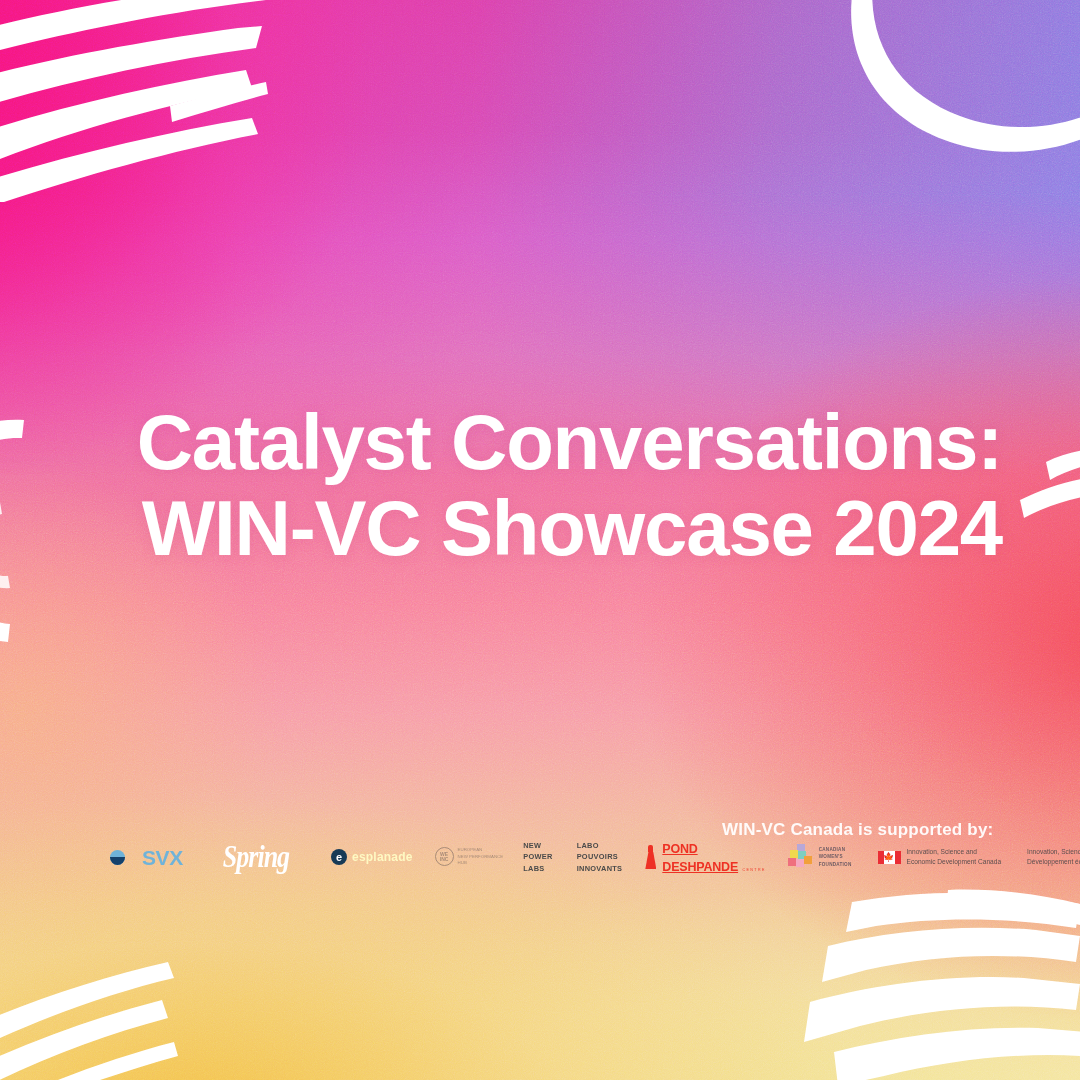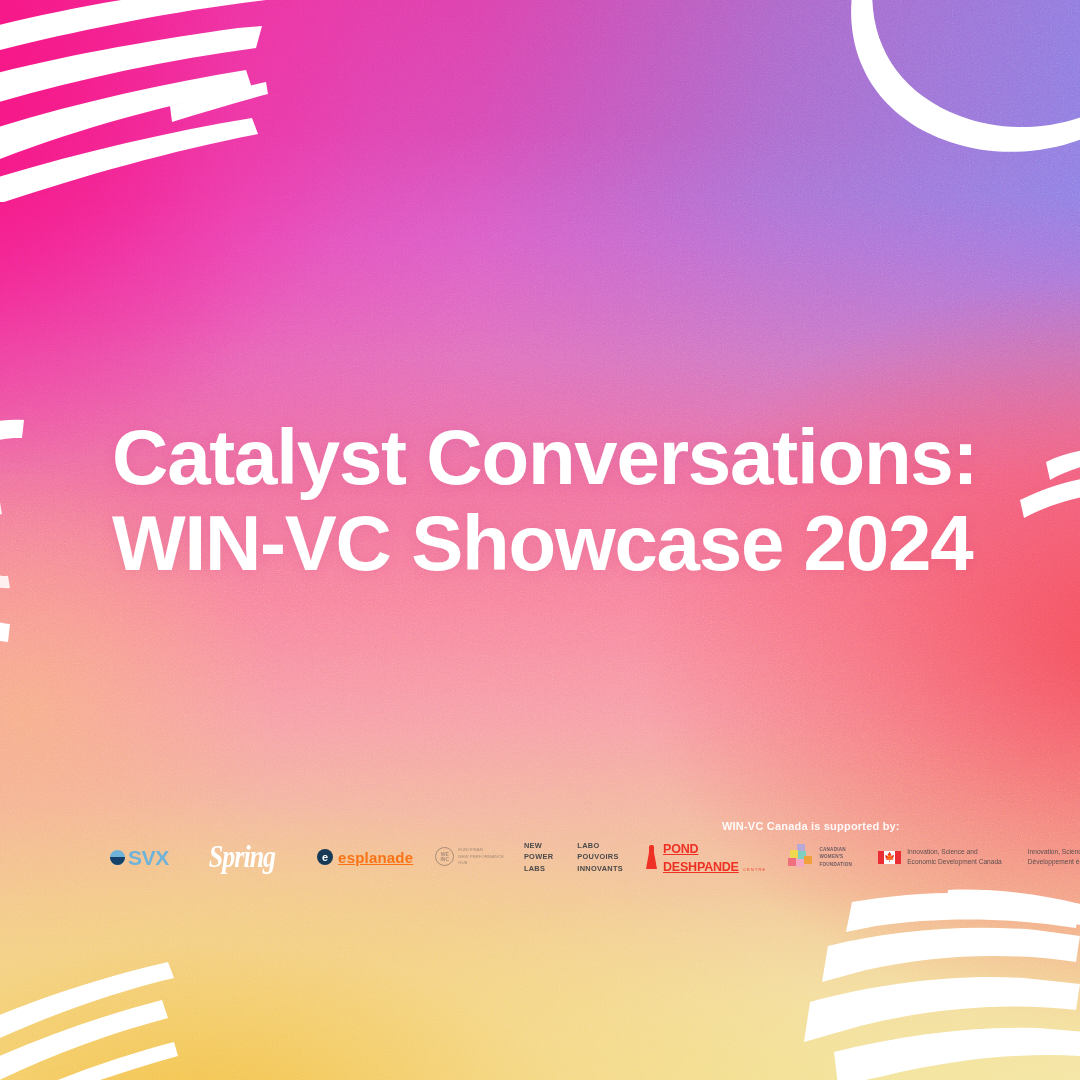--- a/index.html
+++ b/index.html
@@ -66,78 +66,79 @@
 
   
   .deco{position:absolute;pointer-events:none;}
   .deco svg{display:block;overflow:visible;}
 
   
   .content{position:absolute;inset:0;}
 
   .title{
     position:absolute;
-    left:112px;top:414px;
+    left:112px;top:399px;
     width:890px;
     color:#ffffff;
     font-size:78px;
     line-height:86px;
     font-weight:700;
     letter-spacing:-1.2px;
     white-space:pre-line;
     text-shadow:0 1px 14px rgba(190,40,110,0.13);
+    text-align:right;
   }
 
   .date{
     position:absolute;
     left:114px;top:618px;
     color:#ffffff;
     font-size:28px;
     font-weight:700;
     letter-spacing:10.5px;
     white-space:nowrap;
   }
 
   
   .supported-label{
     position:absolute;
     left:722px;top:820px;
     color:rgba(255,255,255,0.94);
-    font-size:11px;
+    font-size:17px;
     font-weight:700;
     letter-spacing:.2px;
     white-space:nowrap;
   }
 
   .logobar{
     position:absolute;
     left:110px;top:836px;
     width:870px;height:42px;
     display:flex;align-items:center;
     gap:0;
   }
   .logo{display:flex;align-items:center;flex:0 0 auto;}
 
-  .lg-svx{gap:3px;margin-right:40px;}
+  .lg-svx{gap:17px;margin-right:40px;}
   .svx-mark{width:15px;height:15px;border-radius:50%;background:#6fb3d9;position:relative;overflow:hidden;}
   .svx-mark::after{content:"";position:absolute;left:0;top:7px;width:15px;height:8px;background:#15416b;}
   .svx-word{color:#6fb3d9;font-size:21px;font-weight:700;letter-spacing:-.4px;line-height:1;}
 
   .lg-spring{margin-right:42px;}
   .spring-word{
     color:#ffffff;font-size:26px;line-height:1;
     font-family:"Liberation Serif", serif;
     font-weight:700;font-style:italic;letter-spacing:-1px;
     transform:scaleY(1.25);
   }
 
   .lg-esp{gap:5px;margin-right:22px;}
   .esp-mark{width:16px;height:16px;border-radius:50%;background:#173a56;position:relative;}
   .esp-mark::after{content:"e";position:absolute;inset:0;color:#fff;font-size:11px;font-weight:700;display:flex;align-items:center;justify-content:center;}
-  .esp-word{color:#f97316;font-size:15px;font-weight:700;letter-spacing:.2px;line-height:1;text-decoration:underline;}
+  .esp-word{color:#fef9c3;font-size:12px;font-weight:700;letter-spacing:.2px;line-height:1;}
 
   .lg-we{gap:4px;margin-right:20px;opacity:.55;}
   .we-seal{width:19px;height:19px;border-radius:50%;border:1.2px solid #6b5c57;display:flex;align-items:center;justify-content:center;}
   .we-seal span{font-size:5px;color:#6b5c57;font-weight:700;line-height:1.05;text-align:center;}
   .we-txt{font-size:4.4px;color:#6b5c57;line-height:1.5;white-space:pre-line;}
 
   .lg-npl{gap:24px;margin-right:22px;}
   .npl-col{font-size:7.4px;font-weight:700;color:#4a4a4a;line-height:1.55;white-space:pre-line;letter-spacing:.3px;}
 
   .lg-pond{gap:5px;margin-right:22px;}

